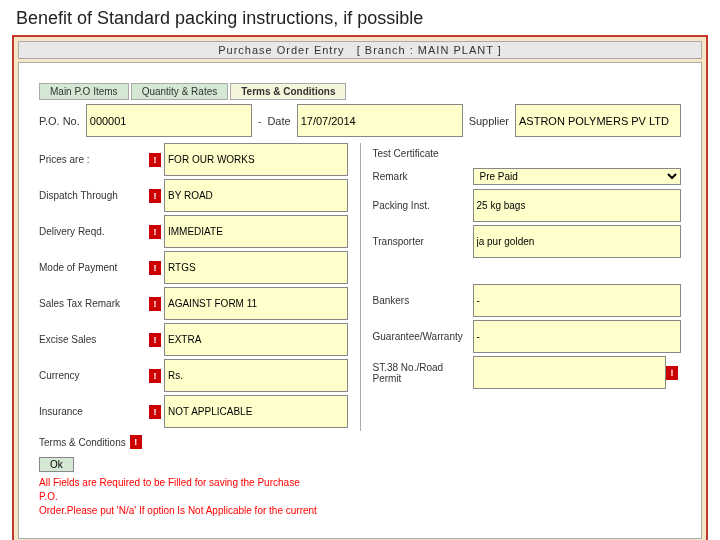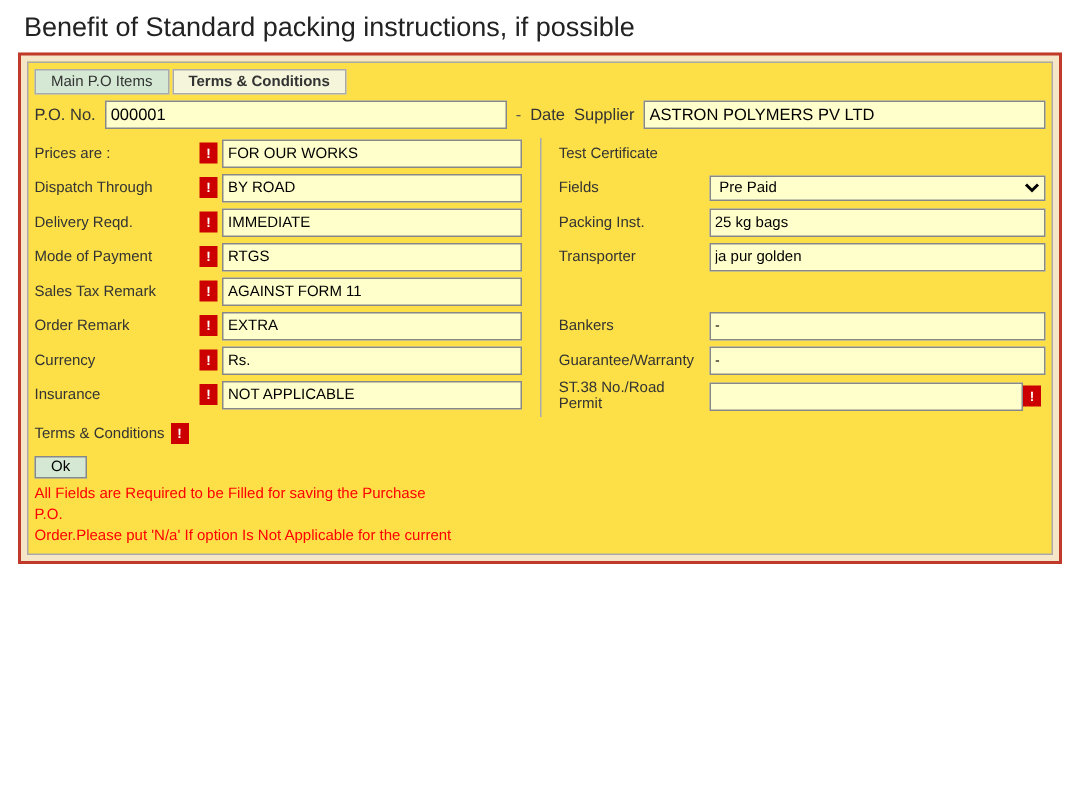--- a/index.html
+++ b/index.html
@@ -28,23 +28,23 @@
       background: #e8e8e8;
       border: 1px solid #aaa;
       text-align: center;
       font-size: 11px;
       letter-spacing: 1px;
       padding: 2px 0;
       color: #333;
       margin-bottom: 3px;
     }
     .inner-frame {
-      background: #fde047;
+      background: #ffffff;
       border: 1px solid #aaa;
-      padding: 4px;
+      padding: 20px;
     }
     .tabs-row {
       display: flex;
       margin-bottom: 4px;
     }
     .tab {
       border: 1px solid #aaa;
       background: #d4e8d4;
       padding: 2px 10px;
       font-size: 10px;
@@ -106,21 +106,21 @@
       flex-shrink: 0;
       margin-right: 3px;
       border: none;
     }
     .form-input {
       flex: 1;
       border: 1px solid #888;
       background: #ffffcc;
       padding: 1px 3px;
       font-size: 10px;
-      height: 19px;
+      height: 33px;
     }
     .form-select {
       flex: 1;
       border: 1px solid #888;
       background: #ffffcc;
       padding: 1px 2px;
       font-size: 10px;
       height: 17px;
     }
     .divider {
@@ -164,33 +164,38 @@
       color: #333;
       flex-shrink: 0;
     }
   </style>
 </head>
 <body>
 
 <div class="page-title">Benefit of Standard packing instructions, if possible</div>
 
 <div class="outer-frame">
+  <div class="window-title-bar">
+    <span>Purchase Order Entry</span>&nbsp;&nbsp;&nbsp;<span>[ Branch : MAIN PLANT ]</span>
+  </div>
   <div class="inner-frame">
     
     <div class="tabs-row">
       <div class="tab">Main P.O Items</div>
+      <div class="tab">Quantity &amp; Rates</div>
       <div class="tab active">Terms &amp; Conditions</div>
     </div>
 
     
     <div class="po-header">
       <label>P.O. No.</label>
       <input class="form-input po-num" value="000001" style="">
       <span class="po-sep">-</span>
       <label>Date</label>
+      <input class="form-input po-date" value="17/07/2014" style="">
       <label>Supplier</label>
       <input class="form-input po-supplier" value="ASTRON POLYMERS PV LTD" style="">
     </div>
 
     
     <div class="form-body">
 
       <div class="form-col" id="left-col">
           <div class="form-row">
             <span class="form-label">Prices are :</span>
@@ -211,21 +216,21 @@
             <span class="form-label">Mode of Payment</span>
             <button class="info-btn">!</button>
             <input class="form-input" value="RTGS" style="">
           </div>
           <div class="form-row">
             <span class="form-label">Sales Tax Remark</span>
             <button class="info-btn">!</button>
             <input class="form-input" value="AGAINST FORM 11" style="">
           </div>
           <div class="form-row">
-            <span class="form-label">Order Remark</span>
+            <span class="form-label">Excise Sales</span>
             <button class="info-btn">!</button>
             <input class="form-input" value="EXTRA" style="">
           </div>
           <div class="form-row">
             <span class="form-label">Currency</span>
             <button class="info-btn">!</button>
             <input class="form-input" value="Rs." style="">
           </div>
           <div class="form-row">
             <span class="form-label">Insurance</span>
@@ -233,21 +238,21 @@
             <input class="form-input" value="NOT APPLICABLE" style="">
           </div>
         </div>
       <div class="divider"></div>
 
       <div class="form-col" id="right-col">
           <div class="right-col-row">
             <span class="right-label">Test Certificate</span>
           </div>
           <div class="right-col-row">
-            <span class="right-label">Fields</span>
+            <span class="right-label">Remark</span>
             <select class="form-select"><option>Pre Paid</option></select>
           </div>
           <div class="right-col-row">
             <span class="right-label">Packing Inst.</span>
             <input class="form-input" value="25 kg bags" style="">
           </div>
           <div class="right-col-row">
             <span class="right-label">Transporter</span>
             <input class="form-input" value="ja pur golden" style="">
           </div>

